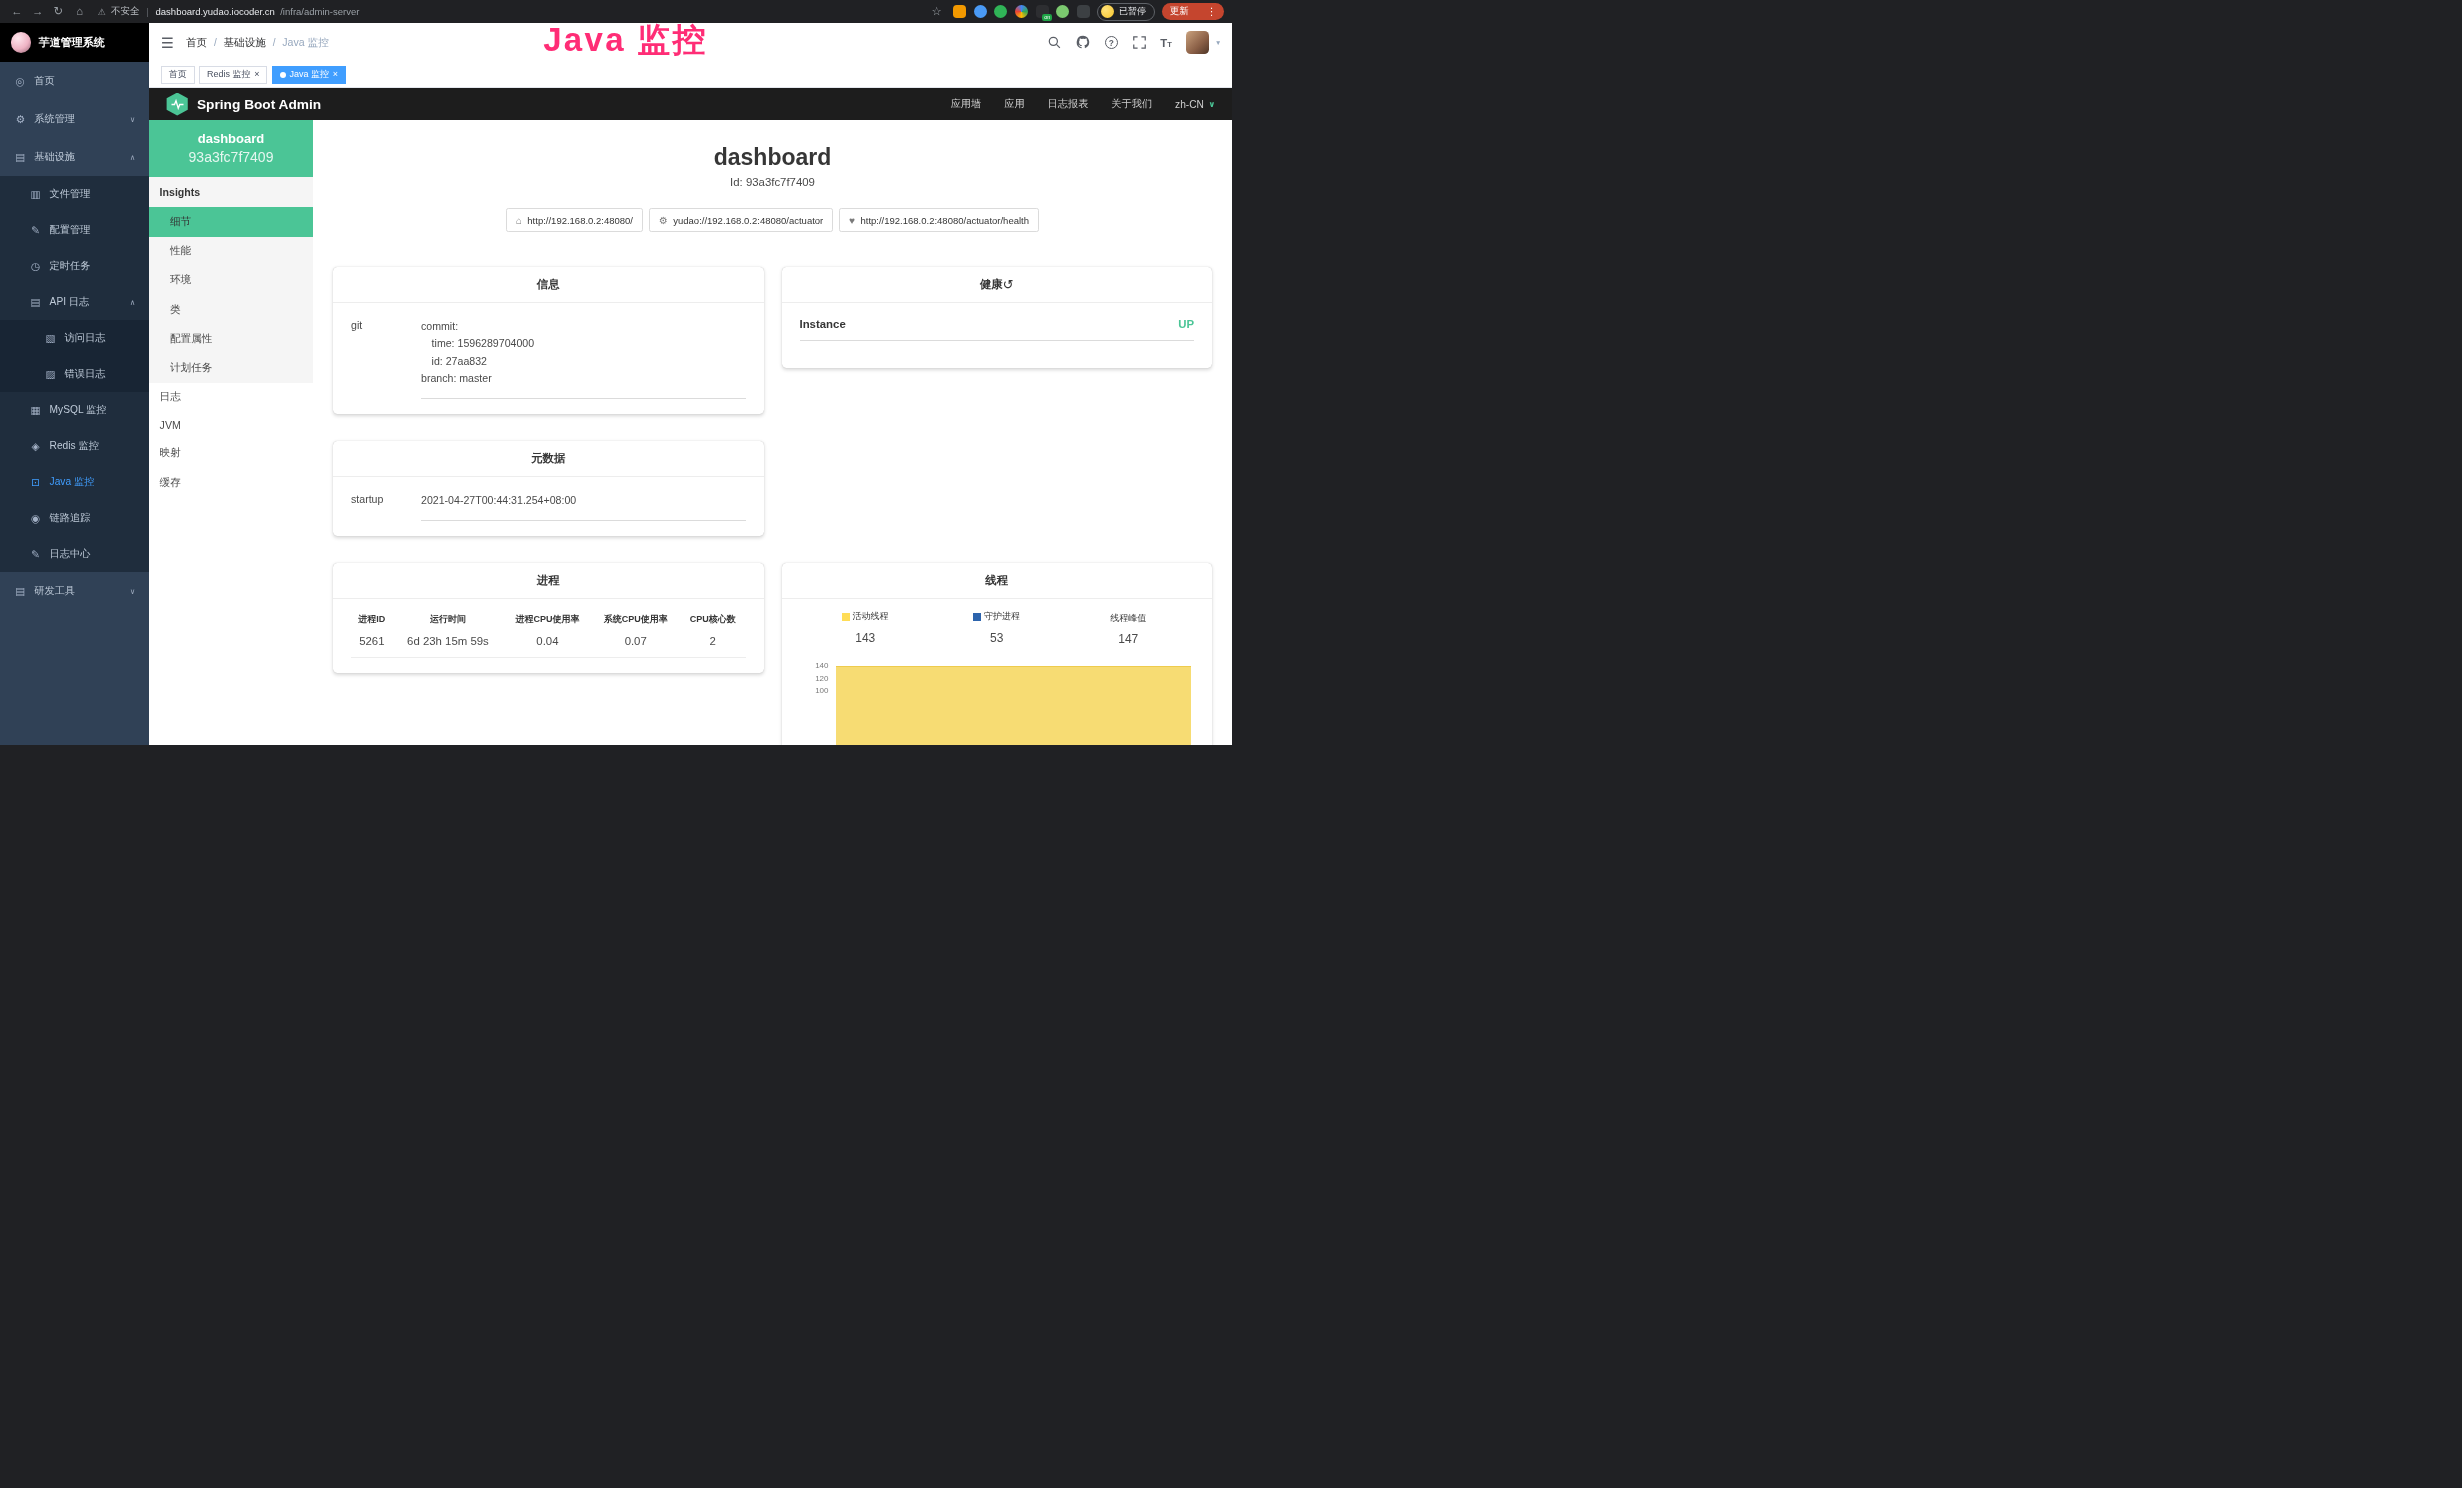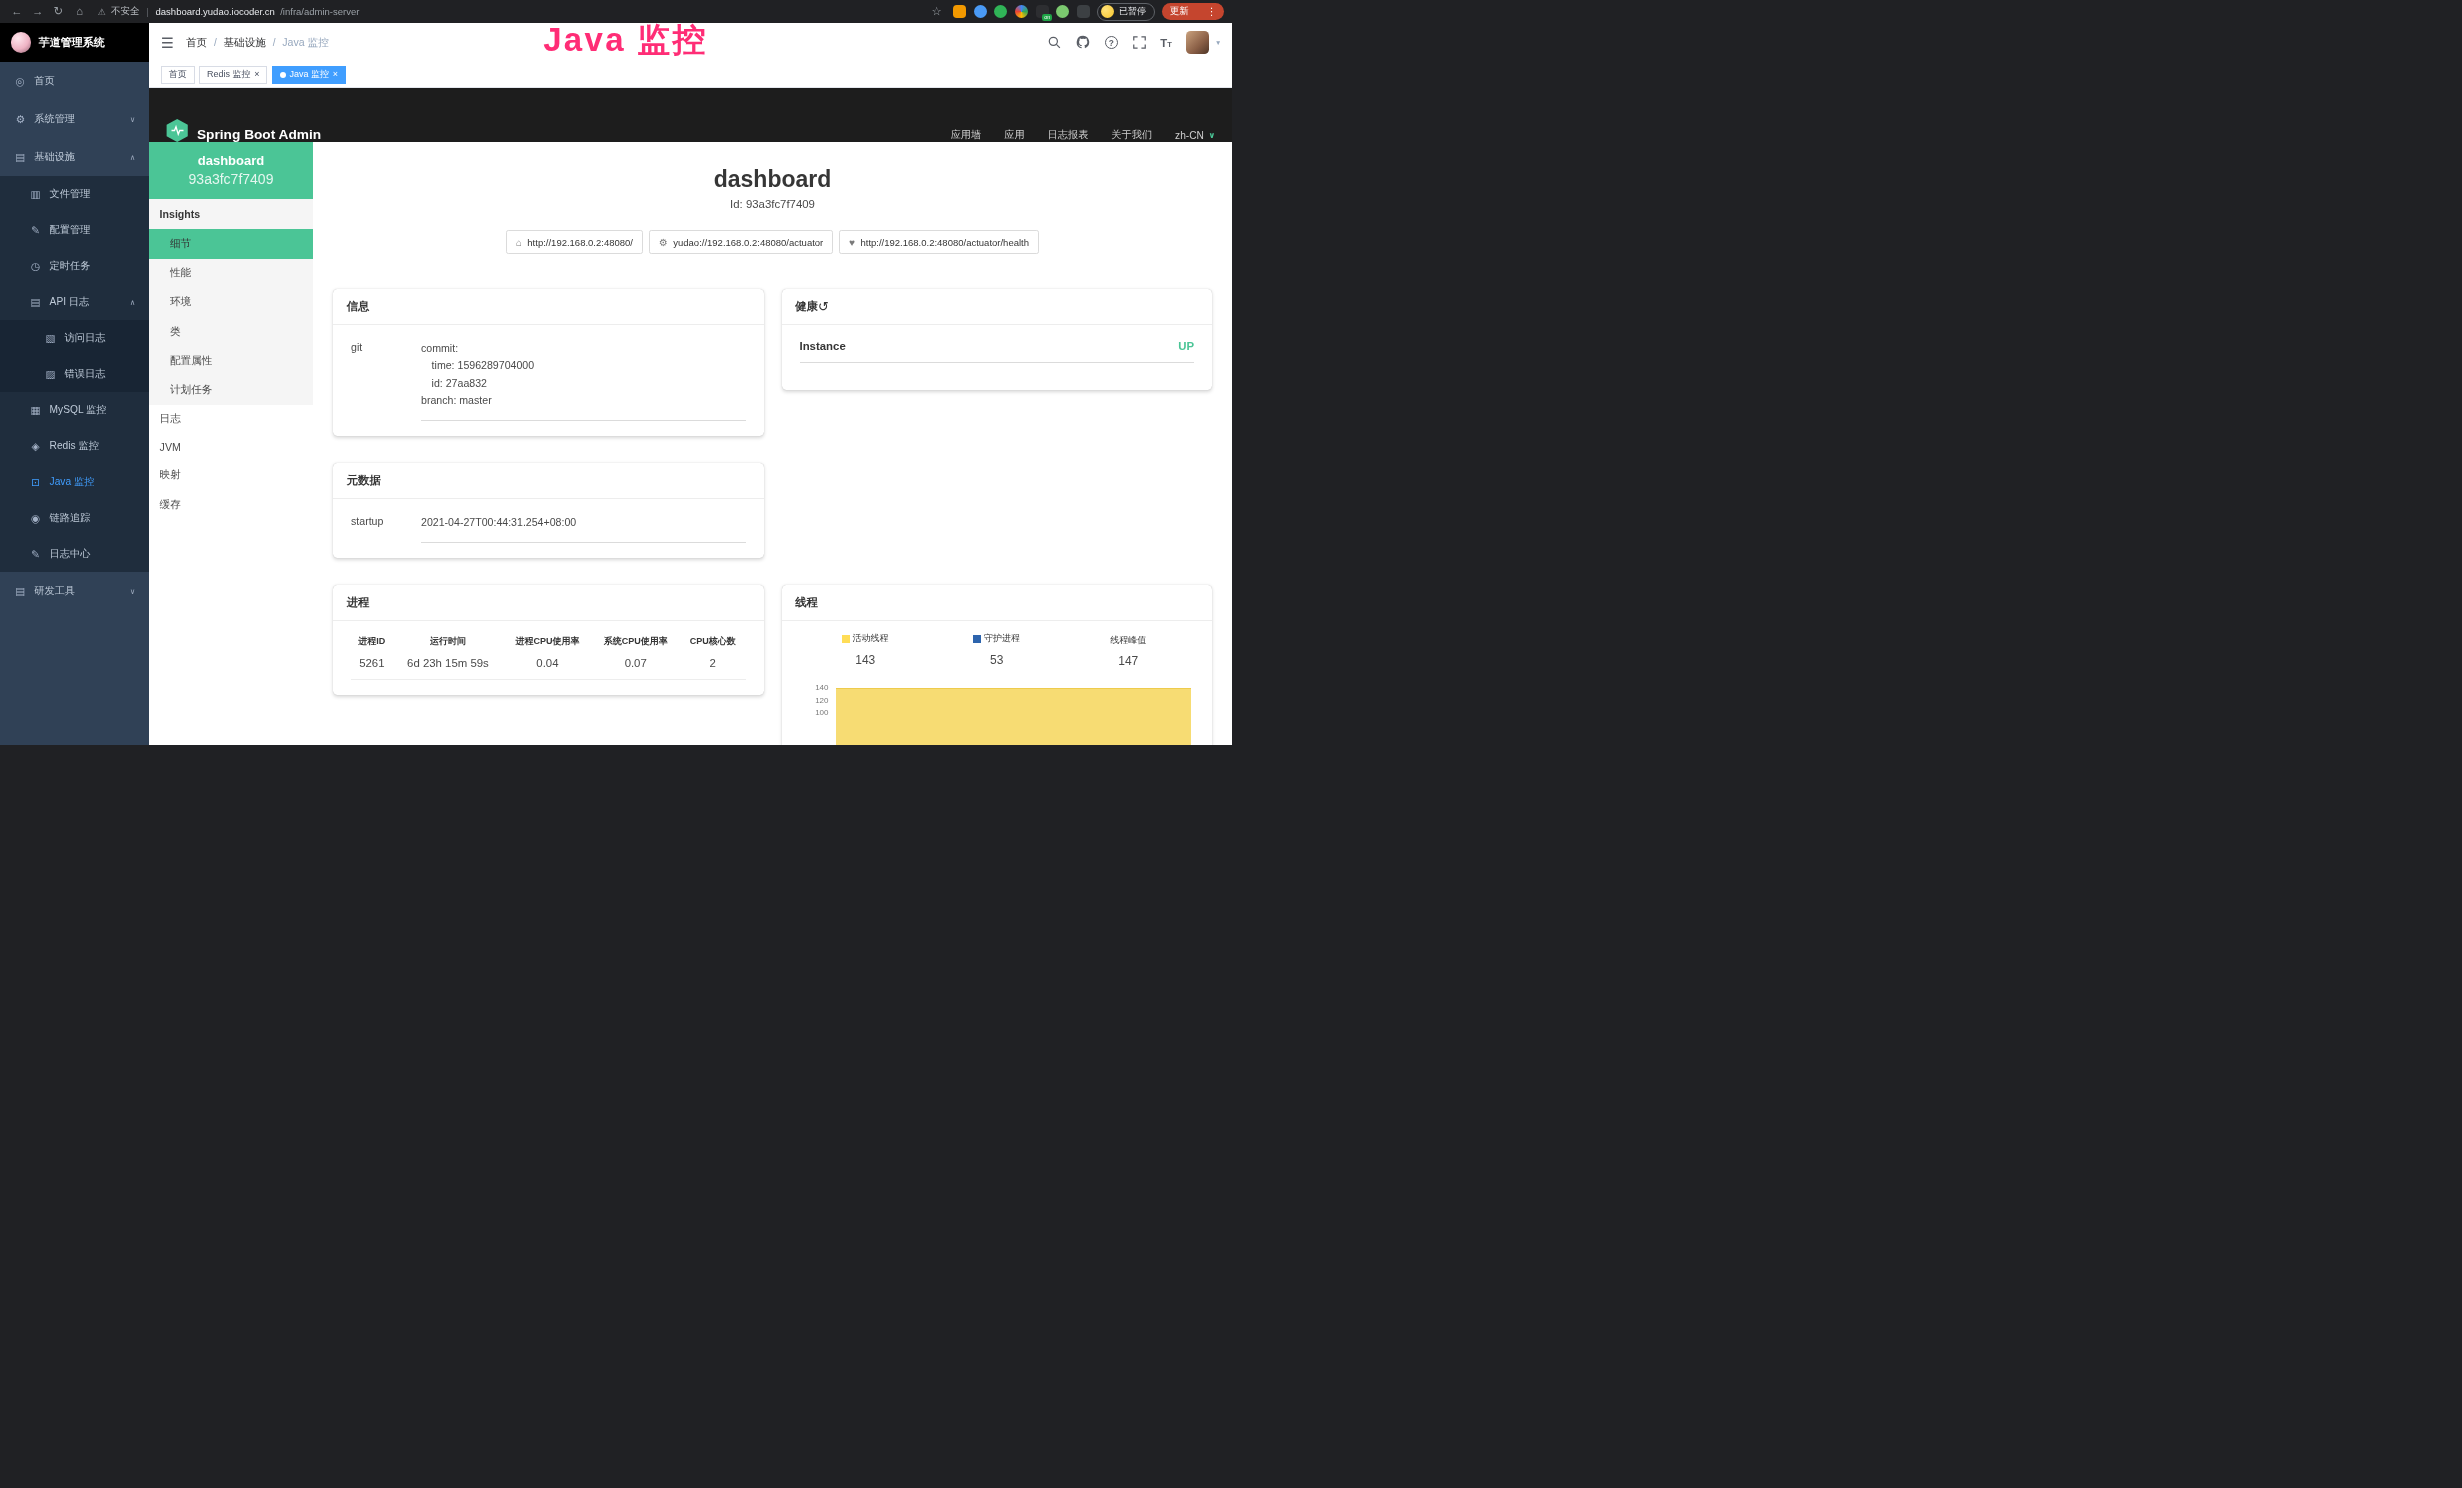--- a/index.html
+++ b/index.html
@@ -61,21 +61,21 @@
 
   
   .tagsbar{height:26px;background:#fff;display:flex;align-items:center;gap:4.6px;padding:0 12px;border-bottom:0.8px solid #e4e7ed;box-shadow:0 0.8px 2.3px rgba(0,21,41,.08);position:relative;z-index:2}
   .tag{height:18px;display:inline-flex;align-items:center;gap:3.8px;padding:0 6.8px;border:0.8px solid #d8dce5;background:#fff;font-size:9px;color:#495060;cursor:pointer}
   .tag-x{font-size:9px;line-height:1}
   .tag.active{background:#409eff;border-color:#409eff;color:#fff}
   .tag-dot{width:6px;height:6px;border-radius:50%;background:#fff;display:inline-block}
 
   
   .sba{flex:1;display:flex;flex-direction:column;min-height:0}
-  .sba-header{height:54px;background:#1d1d1d;display:flex;align-items:flex-end;padding:0 16.7px;color:#cfcfcf;flex:0 0 auto}
+  .sba-header{height:32px;background:#1d1d1d;display:flex;align-items:center;padding:0 16.7px;color:#cfcfcf;flex:0 0 auto}
   .sba-logo{width:23px;height:23px;background:#4bc596;clip-path:polygon(50% 0,96% 25%,96% 75%,50% 100%,4% 75%,4% 25%);display:flex;align-items:center;justify-content:center;margin-right:8.3px}
   .sba-brand{color:#fff;font-weight:bold;font-size:13.7px}
   .sba-nav{margin-left:auto;display:flex;align-items:center;gap:23px;font-size:10.2px}
   .sba-nav .item{cursor:pointer}
   .lang{display:flex;align-items:center;gap:4.6px;cursor:pointer}
   .lang-caret{color:#4bc596;font-size:8.3px;font-weight:bold}
 
   .sba-body{flex:1;display:flex;min-height:0;background:#fff}
   .sba-side{width:164px;flex:0 0 auto;font-size:10.6px;color:#4a4a4a;background:#fff}
   .sba-app{background:#4bc596;padding:10.6px 7.6px 12px;text-align:center;color:#fff;cursor:pointer}
@@ -89,21 +89,21 @@
 
   .sba-main{flex:1;min-width:0;padding:0 20px;overflow:hidden}
   .sba-title{text-align:center;font-size:23px;font-weight:bold;color:#363636;margin-top:24px}
   .sba-sub{text-align:center;font-size:11.4px;color:#4a4a4a;margin-top:5.3px}
   .links{display:flex;justify-content:center;gap:6px;margin-top:20px}
   .linkbtn{display:inline-flex;align-items:center;gap:5.3px;border:0.8px solid #dbdbdb;border-radius:2.3px;background:#fff;padding:5.3px 9px;font-size:9.5px;color:#363636;cursor:pointer}
   .linkic{color:#7a7a7a;font-size:10px}
 
   .cards{display:grid;grid-template-columns:1fr 1fr;column-gap:18px;row-gap:27px;margin-top:35px;align-items:start}
   .card{background:#fff;border-radius:4.6px;box-shadow:0 1.5px 3.8px rgba(10,10,10,.16),0 0 0.8px rgba(10,10,10,.25)}
-  .card-h{display:flex;justify-content:flex-start;align-items:center;padding:10px 13.7px;border-bottom:0.8px solid #ededed;font-size:11.4px;font-weight:bold;color:#363636}
+  .card-h{display:flex;justify-content:center;align-items:center;padding:10px 13.7px;border-bottom:0.8px solid #ededed;font-size:11.4px;font-weight:bold;color:#363636}
   .hist{font-weight:normal;font-size:13px;color:#363636;cursor:pointer}
   .card-b{padding:15px 18px}
   .kv{display:flex}
   .kv .k{width:70px;flex:0 0 auto;font-size:10.6px;color:#4a4a4a;padding-top:0.8px}
   .kv .v{flex:1;font-size:10.6px;color:#4a4a4a;line-height:17.4px;border-bottom:0.8px solid #dbdbdb;padding-bottom:10.6px}
   .indent{margin-left:10.6px}
   .hrow{display:flex;justify-content:space-between;border-bottom:0.8px solid #dbdbdb;padding-bottom:10px;margin-bottom:12px}
   .hrow .n{font-weight:bold;font-size:11.4px;color:#363636}
   .hrow .up{font-weight:bold;font-size:11.4px;color:#4bc596}
   .ptable{width:100%;border-collapse:collapse;text-align:center}

